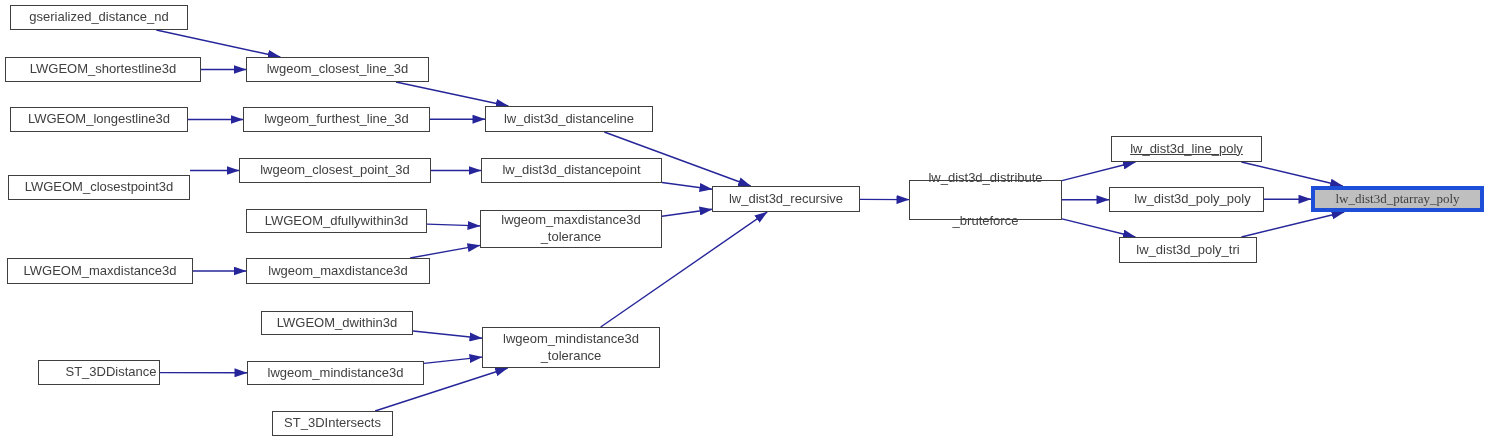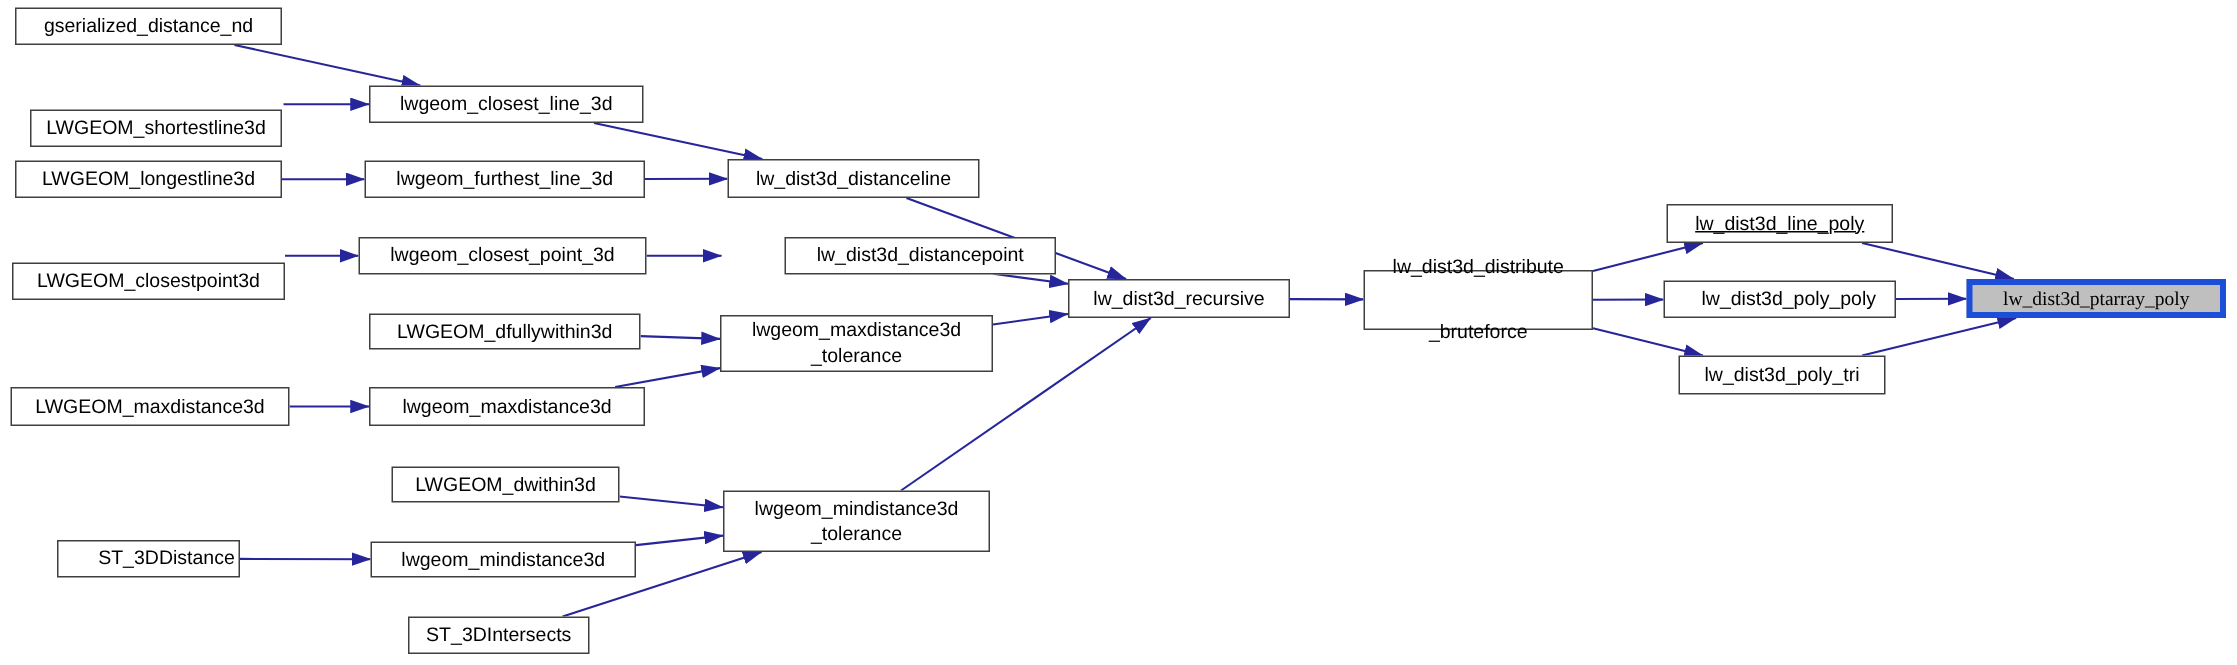--- a/index.html
+++ b/index.html
@@ -18,21 +18,21 @@
   #edge-layer {
     position: absolute;
     left: 0;
     top: 0;
   }
   .node {
     position: absolute;
     box-sizing: border-box;
     background: #ffffff;
     border: 1.5px solid #3f3f3f;
-    color: #000000;
+    color: #404040;
     display: flex;
     flex-direction: column;
     align-items: center;
     justify-content: center;
     font-size: 13px;
     line-height: 1.3;
     white-space: nowrap;
     cursor: pointer;
     text-align: left;
   }
@@ -81,21 +81,21 @@
         <line x1="1062.0" y1="218.9" x2="1135.3" y2="237.0" stroke="#26269a" stroke-width="1.4" marker-end="url(#arrow)"></line>
         <line x1="1241.4" y1="162.0" x2="1342.6" y2="186.0" stroke="#26269a" stroke-width="1.4" marker-end="url(#arrow)"></line>
         <line x1="1264.0" y1="199.3" x2="1311.0" y2="199.2" stroke="#26269a" stroke-width="1.4" marker-end="url(#arrow)"></line>
         <line x1="1241.4" y1="237.0" x2="1344.1" y2="212.0" stroke="#26269a" stroke-width="1.4" marker-end="url(#arrow)"></line>
       </g>
   </svg>
   <div id="node-layer">
       <div class="node" style="left: 10px; top: 5px; width: 178px; height: 25px;">
         <span>gserialized_distance_nd</span>
       </div>
-      <div class="node" style="left: 20px; top: 57px; width: 168px; height: 25px; margin-top: 16px;">
+      <div class="node" style="left: 5px; top: 57px; width: 196px; height: 25px;">
         <span>LWGEOM_shortestline3d</span>
       </div>
       <div class="node" style="left: 10px; top: 107px; width: 178px; height: 25px;">
         <span>LWGEOM_longestline3d</span>
       </div>
       <div class="node" style="left: 8px; top: 158px; width: 182px; height: 25px; margin-top: 17px;">
         <span>LWGEOM_closestpoint3d</span>
       </div>
       <div class="node" style="left: 7px; top: 258px; width: 186px; height: 26px;">
         <span>LWGEOM_maxdistance3d</span>
@@ -123,21 +123,21 @@
       </div>
       <div class="node" style="left: 247px; top: 361px; width: 177px; height: 24px;">
         <span>lwgeom_mindistance3d</span>
       </div>
       <div class="node" style="left: 272px; top: 411px; width: 121px; height: 25px;">
         <span>ST_3DIntersects</span>
       </div>
       <div class="node" style="left: 485px; top: 106px; width: 168px; height: 26px;">
         <span>lw_dist3d_distanceline</span>
       </div>
-      <div class="node" style="left: 481px; top: 158px; width: 181px; height: 25px; margin-left: 42px;">
+      <div class="node" style="left: 481px; top: 158px; width: 181px; height: 25px;">
         <span>lw_dist3d_distancepoint</span>
       </div>
       <div class="node" style="left: 480px; top: 210px; width: 182px; height: 38px;">
         <span>lwgeom_maxdistance3d</span>
         <span>_tolerance</span>
       </div>
       <div class="node" style="left: 482px; top: 327px; width: 178px; height: 41px;">
         <span>lwgeom_mindistance3d</span>
         <span>_tolerance</span>
       </div>

